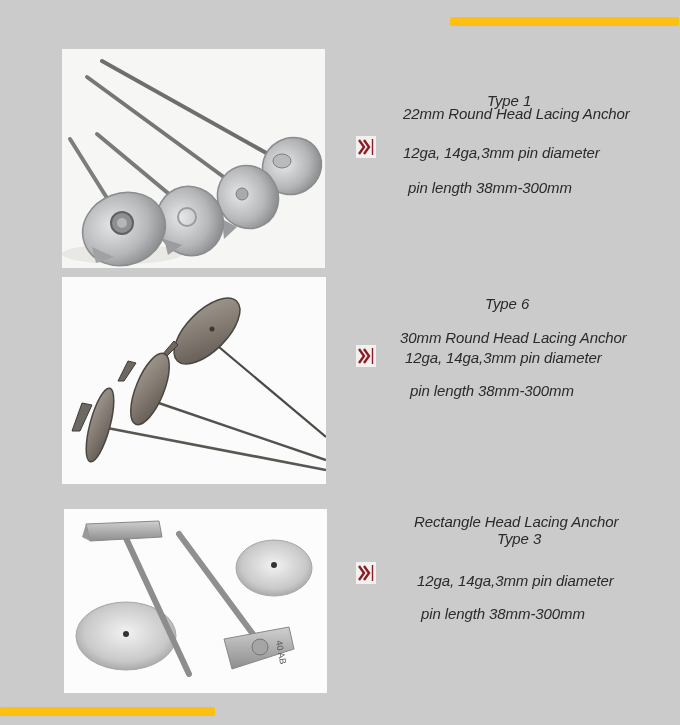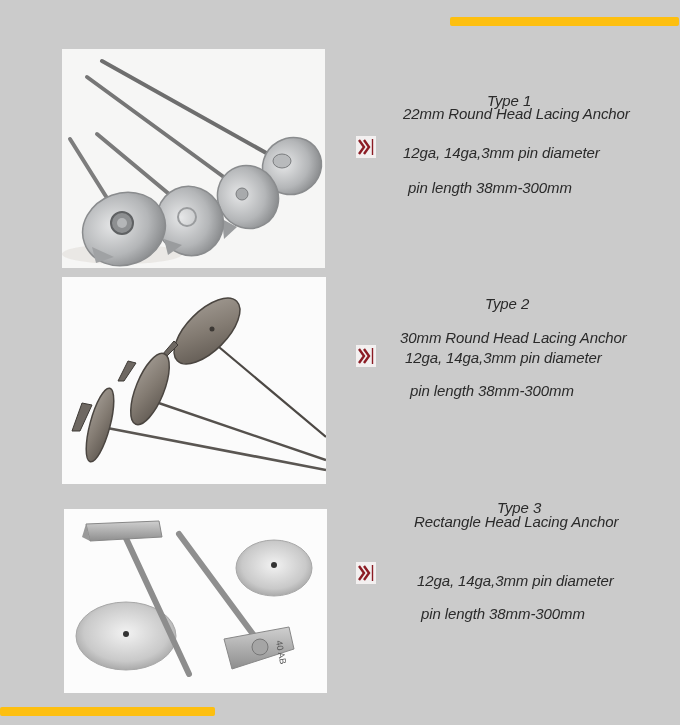--- a/index.html
+++ b/index.html
@@ -98,21 +98,21 @@
     <circle cx="150" cy="52" r="2.5" fill="#3c3834"></circle>
     <path d="M100 78 L112 64 L116 68 L104 80 Z" fill="#6e6862" stroke="#3e3a36"></path>
     <ellipse cx="88" cy="112" rx="14" ry="38" transform="rotate(22 88 112)" fill="url(#g2)" stroke="#4a4540" stroke-width="1.5"></ellipse>
     <path d="M56 104 L66 84 L74 86 L62 104 Z" fill="#6e6862" stroke="#3e3a36"></path>
     <ellipse cx="38" cy="148" rx="10" ry="38" transform="rotate(15 38 148)" fill="url(#g2)" stroke="#4a4540" stroke-width="1.5"></ellipse>
     <path d="M10 154 L20 126 L30 128 L18 154 Z" fill="#6e6862" stroke="#3e3a36"></path>
   </svg>
 </div>
 
 <div class="info">
-  <span class="t" style="left:485px;top:296px">Type 2</span>
+  <span class="t" style="left:485px;top:296px">Type 6</span>
   <span class="t" style="left:400px;top:330px">30mm Round Head Lacing Anchor</span>
   <span class="t" style="left:405px;top:350px">12ga, 14ga,3mm pin diameter</span>
   <span class="t" style="left:410px;top:383px">pin length 38mm-300mm</span>
 </div>
 <div class="arrow" style="left:356px;top:345px">
   <svg viewBox="0 0 18 20">
       <path d="M2 3 L7 10 L2 17" fill="none" stroke="#8c1c24" stroke-width="2.4"></path>
       <path d="M7 3 L12 10 L7 17" fill="none" stroke="#8c1c24" stroke-width="2.4"></path>
       <line x1="15.5" y1="2" x2="15.5" y2="18" stroke="#8c1c24" stroke-width="1.4"></line>
     </svg>
@@ -139,21 +139,21 @@
     <path d="M22 15 L95 12 L98 28 L26 32 Z" fill="url(#g4)" stroke="#888"></path>
     <path d="M22 15 L18 28 L26 32 Z" fill="#9a9a9a"></path>
     <line x1="115" y1="25" x2="200" y2="140" stroke="#8f8f8f" stroke-width="6" stroke-linecap="round"></line>
     <path d="M160 130 L225 118 L230 140 L168 160 Z" fill="url(#g4)" stroke="#888"></path>
     <circle cx="196" cy="138" r="8" fill="#a5a5a5" stroke="#777"></circle>
     <text x="212" y="132" font-size="9" fill="#555" transform="rotate(80 212 132)" font-family="Liberation Sans, sans-serif">40 AB</text>
   </svg>
 </div>
 
 <div class="info">
-  <span class="t" style="left:497px;top:500px">Type 3</span>
+  <span class="t" style="left:497px;top:531px">Type 3</span>
   <span class="t" style="left:414px;top:514px">Rectangle Head Lacing Anchor</span>
   <span class="t" style="left:417px;top:573px">12ga, 14ga,3mm pin diameter</span>
   <span class="t" style="left:421px;top:606px">pin length 38mm-300mm</span>
 </div>
 <div class="arrow" style="left:356px;top:562px">
   <svg viewBox="0 0 18 20">
       <path d="M2 3 L7 10 L2 17" fill="none" stroke="#8c1c24" stroke-width="2.4"></path>
       <path d="M7 3 L12 10 L7 17" fill="none" stroke="#8c1c24" stroke-width="2.4"></path>
       <line x1="15.5" y1="2" x2="15.5" y2="18" stroke="#8c1c24" stroke-width="1.4"></line>
     </svg>

